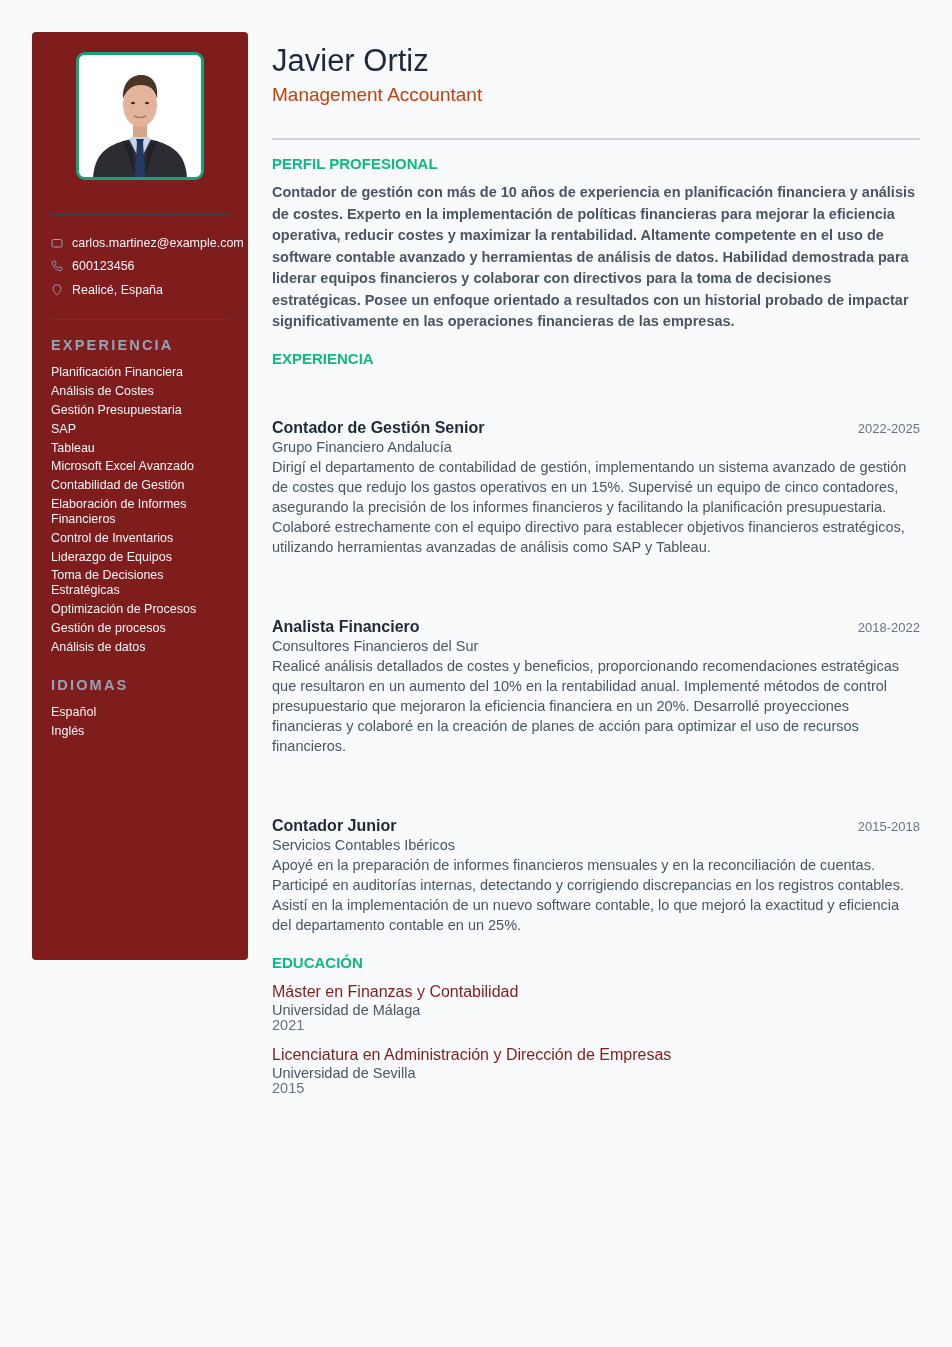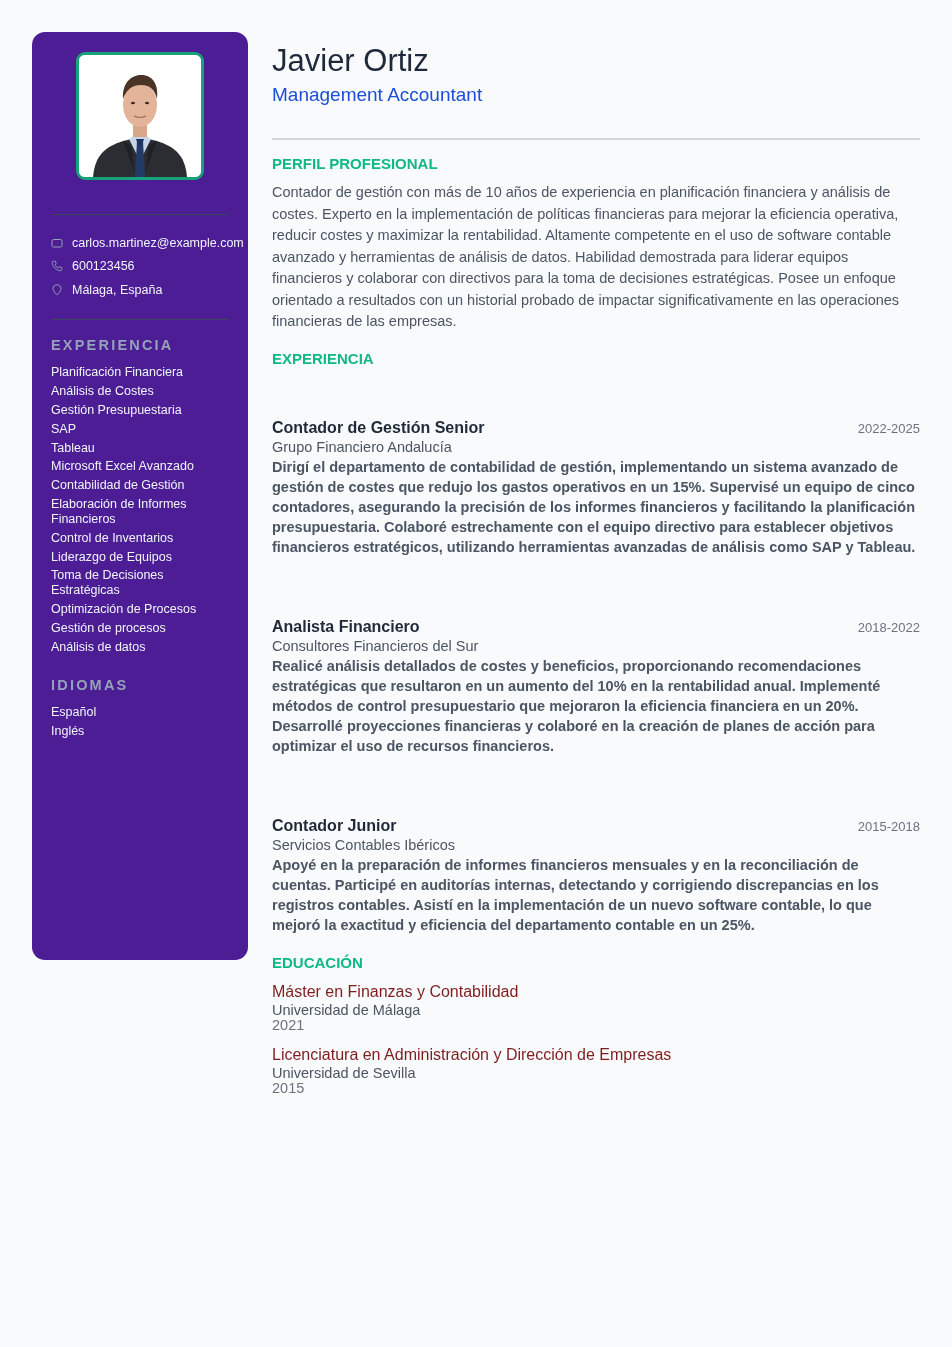--- a/index.html
+++ b/index.html
@@ -16,22 +16,22 @@
     width: 952px;
     height: 1347px;
   }
   
   .sidebar {
     position: absolute;
     left: 32px;
     top: 32px;
     width: 216px;
     height: 928px;
-    background: #4c1d95;
-    border-radius: 13px;
+    background: #7f1d1d;
+    border-radius: 4px;
     color: #e2e8f0;
     overflow: visible;
   }
   .photo-frame {
     position: absolute;
     left: 44px;
     top: 20px;
     width: 128px;
     height: 128px;
     border: 3px solid #16a37a;
@@ -101,40 +101,41 @@
     font-size: 31px;
     line-height: 34px;
     color: #1e293b;
     font-weight: normal;
     margin-top: 12px;
   }
   .title {
     margin-top: 6px;
     font-size: 19px;
     line-height: 22px;
-    color: #1d4ed8;
+    color: #c2410c;
   }
   .header-divider {
     margin-top: 32px;
     width: 648px;
     height: 2px;
     background: #d1d5db;
   }
   .section-heading {
     font-size: 15px;
     font-weight: bold;
     color: #10b981;
     line-height: 18px;
   }
   .profile-heading { margin-top: 15px; }
   .profile-text {
     margin-top: 9px;
     font-size: 14.5px;
     line-height: 21.5px;
     color: #4b5563;
+    font-weight: bold;
   }
   .exp-heading { margin-top: 17px; }
   .job { margin-top: 10px; }
   .job + .job { margin-top: 20px; }
   .job-top {
     display: flex;
     justify-content: space-between;
     align-items: baseline;
   }
   .job-role {
@@ -150,21 +151,20 @@
   }
   .job-company {
     font-size: 14.5px;
     color: #4b5563;
     line-height: 19px;
   }
   .job-desc {
     font-size: 14.5px;
     line-height: 20px;
     color: #4b5563;
-    font-weight: bold;
   }
   .edu-heading { margin-top: 19px; }
   .edu { margin-top: 10px; }
   .edu + .edu { margin-top: 12px; }
   .edu-degree {
     font-size: 16px;
     font-weight: normal;
     color: #7f1d1d;
     line-height: 20px;
   }
@@ -230,21 +230,21 @@
             </svg>
         </span>
         <span>600123456</span>
       </li>
       <li class="contact-item">
         <span class="contact-icon">
           <svg viewBox="0 0 12 12">
               <path d="M6 11 C6 11 2 7.2 2 4.6 C2 2.4 3.8 0.8 6 0.8 C8.2 0.8 10 2.4 10 4.6 C10 7.2 6 11 6 11 Z" fill="none" stroke="#94a3b8" stroke-width="1"></path>
             </svg>
         </span>
-        <span>Málaga, España</span>
+        <span>Realicé, España</span>
       </li>
     </ul>
 
     <div class="side-divider" style="top:287px"></div>
 
     <h3 class="side-heading" style="top:305px">EXPERIENCIA</h3>
     <ul class="side-list" style="top:333px">
       <li>Planificación Financiera</li>
       <li>Análisis de Costes</li>
       <li>Gestión Presupuestaria</li>

